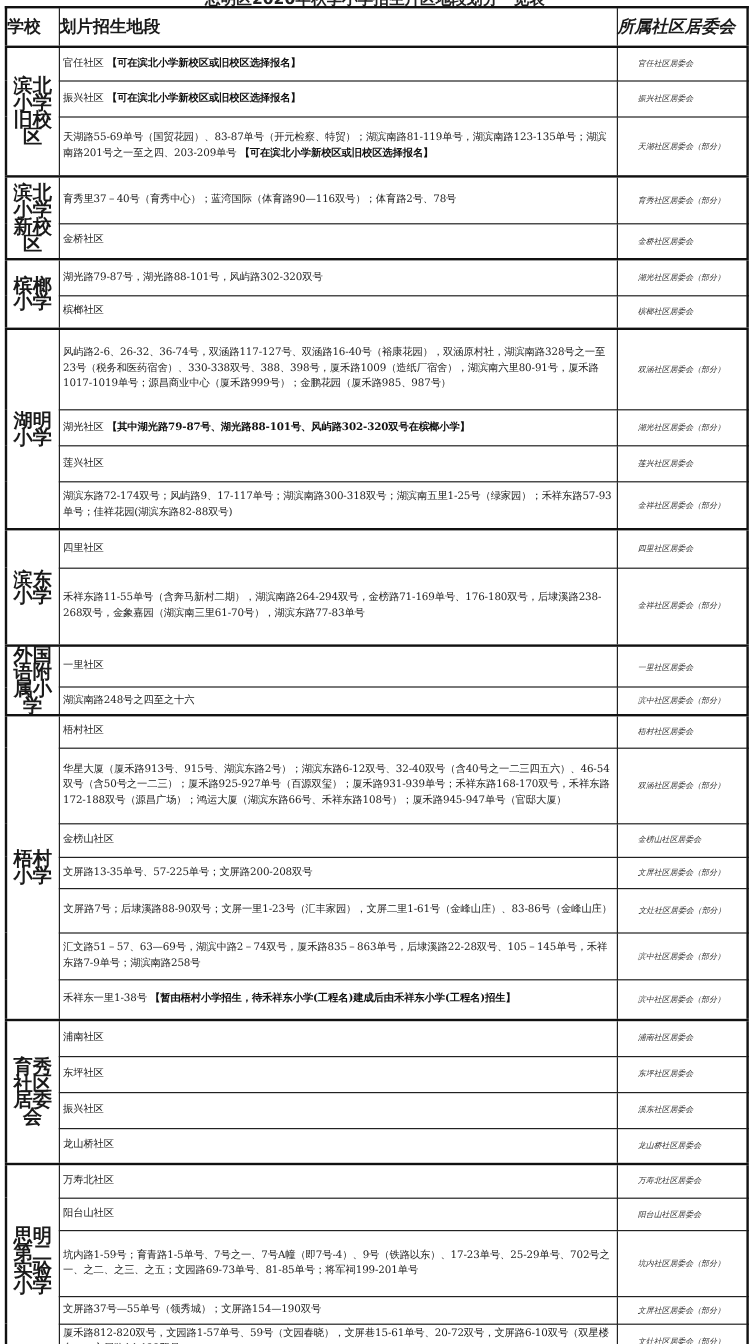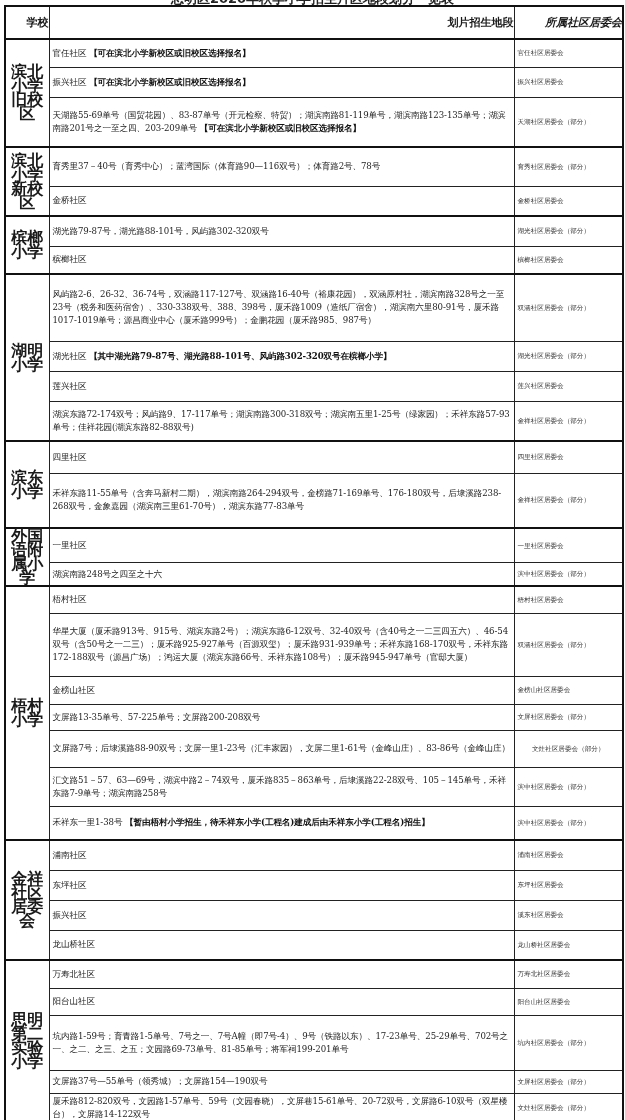--- a/index.html
+++ b/index.html
@@ -12,33 +12,34 @@
   }
   table.main {
     position: absolute; left: 4px; top: 5px; width: 618px;
     border-collapse: collapse; table-layout: fixed;
     border: 2px solid #111;
   }
   table.main td, table.main th {
     border: 1px solid #222; vertical-align: middle;
   }
   table.main tr.group-start td { border-top: 2px solid #111; }
-  th { font-family: "DejaVu Sans", sans-serif; font-weight: bold; font-size: 11px; text-align: right; height: 33px; }
+  th { font-family: "DejaVu Sans", sans-serif; font-weight: bold; font-size: 14px; text-align: left; height: 33px; }
   td.school {
     font-family: "DejaVu Sans", sans-serif; font-weight: bold; font-size: 16px;
     text-align: center; line-height: 14px; padding: 0 2px; border-right: 2px solid #111;
   }
   th.col-school { border-right: 2px solid #111; }
   td.area {
     font-size: 8.6px; line-height: 13px; padding: 1px 3px; color: #222; letter-spacing: -0.1px;
   }
   td.area .note { font-weight: bold; color: #111; }
   td.committee {
-    font-size: 6.6px; line-height: 10px; padding: 0 3px; color: #333; white-space: nowrap;
+    font-size: 6.6px; line-height: 10px; padding: 0 17px; color: #333; white-space: nowrap;
     border-left: 1.5px solid #111;
+    font-style: italic;
   }
   th.col-committee { border-left: 1.5px solid #111; font-style: italic; }
 </style>
 </head>
 <body>
 
 <div class="title">思明区2020年秋季小学招生片区地段划分一览表</div>
 
 <table class="main">
   <colgroup>
@@ -100,21 +101,21 @@
       </tr>
       <tr style="height: 40px; margin-left: 16px;">
         <td class="area"><span>湖滨东路72-174双号；风屿路9、17-117单号；湖滨南路300-318双号；湖滨南五里1-25号（绿家园）；禾祥东路57-93单号；佳祥花园(湖滨东路82-88双号)</span></td>
         <td class="committee">金祥社区居委会（部分）</td>
       </tr>
       <tr class="group-start" style="height: 32px;">
         <td class="school" rowspan="2">滨东小学</td>
         <td class="area"><span>四里社区</span></td>
         <td class="committee">四里社区居委会</td>
       </tr>
-      <tr style="height: 55px; margin-left: 28px;">
+      <tr style="height: 65px; margin-left: 28px;">
         <td class="area"><span>禾祥东路11-55单号（含奔马新村二期），湖滨南路264-294双号，金榜路71-169单号、176-180双号，后埭溪路238-268双号，金象嘉园（湖滨南三里61-70号），湖滨东路77-83单号</span></td>
         <td class="committee">金祥社区居委会（部分）</td>
       </tr>
       <tr class="group-start" style="height: 28px;">
         <td class="school" rowspan="2">外国语附属小学</td>
         <td class="area"><span>一里社区</span></td>
         <td class="committee">一里社区居委会</td>
       </tr>
       <tr style="height: 19px;">
         <td class="area"><span>湖滨南路248号之四至之十六</span></td>
@@ -143,21 +144,21 @@
       </tr>
       <tr style="height: 39px;">
         <td class="area"><span>汇文路51－57、63—69号，湖滨中路2－74双号，厦禾路835－863单号，后埭溪路22-28双号、105－145单号，禾祥东路7-9单号；湖滨南路258号</span></td>
         <td class="committee">滨中社区居委会（部分）</td>
       </tr>
       <tr style="height: 34px;">
         <td class="area"><span>禾祥东一里1-38号</span> <span class="note">【暂由梧村小学招生，待禾祥东小学(工程名)建成后由禾祥东小学(工程名)招生】</span></td>
         <td class="committee">滨中社区居委会（部分）</td>
       </tr>
       <tr class="group-start" style="height: 30px;">
-        <td class="school" rowspan="4">金祥社区居委会</td>
+        <td class="school" rowspan="4">育秀社区居委会</td>
         <td class="area"><span>浦南社区</span></td>
         <td class="committee">浦南社区居委会</td>
       </tr>
       <tr style="height: 30px;">
         <td class="area"><span>东坪社区</span></td>
         <td class="committee">东坪社区居委会</td>
       </tr>
       <tr style="height: 30px;">
         <td class="area"><span>振兴社区</span></td>
         <td class="committee">溪东社区居委会</td>

